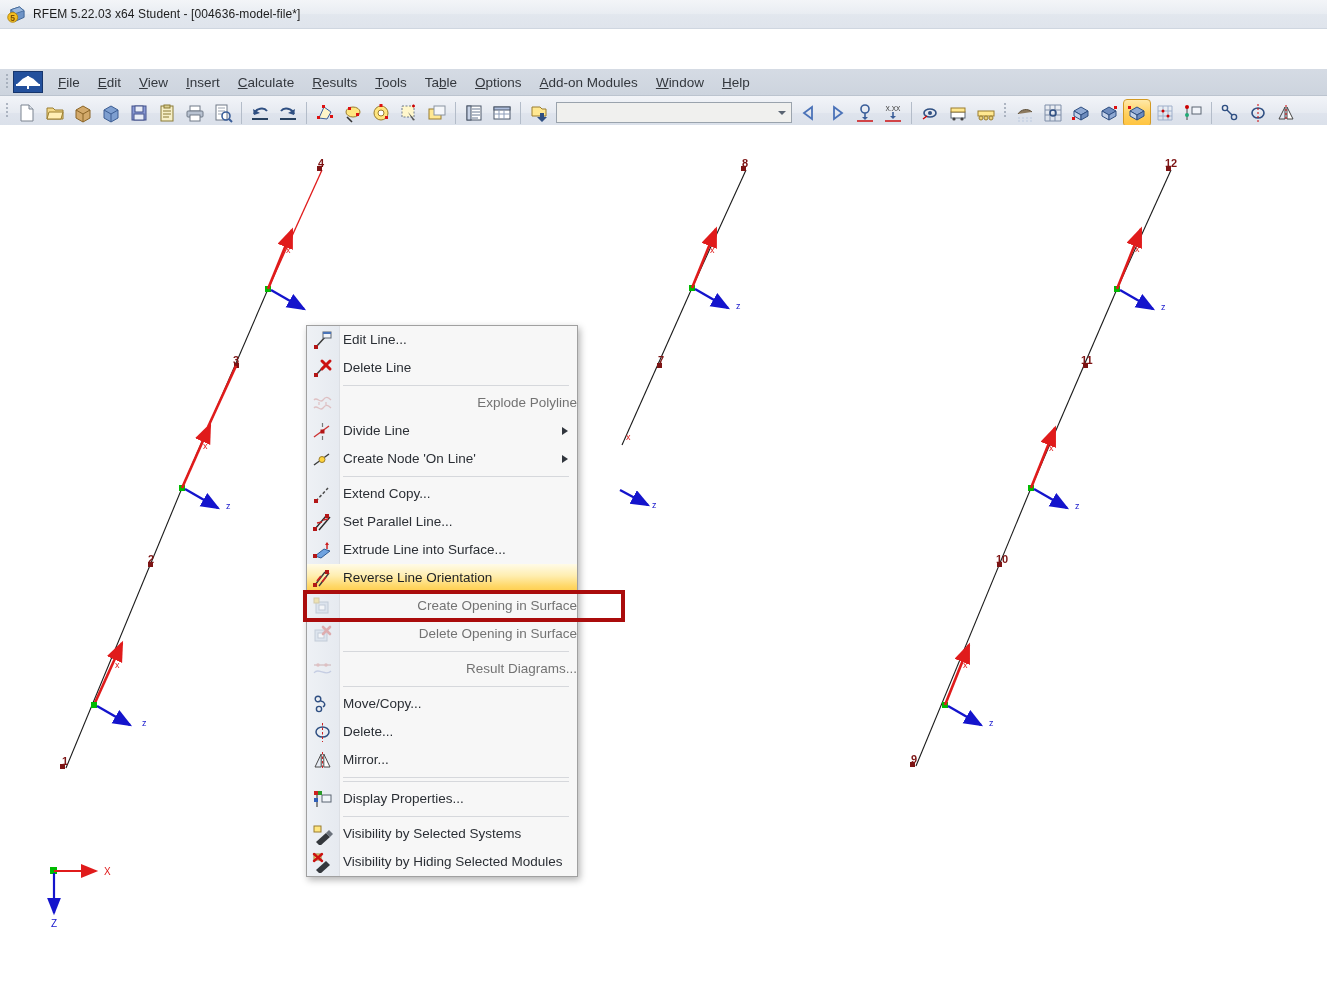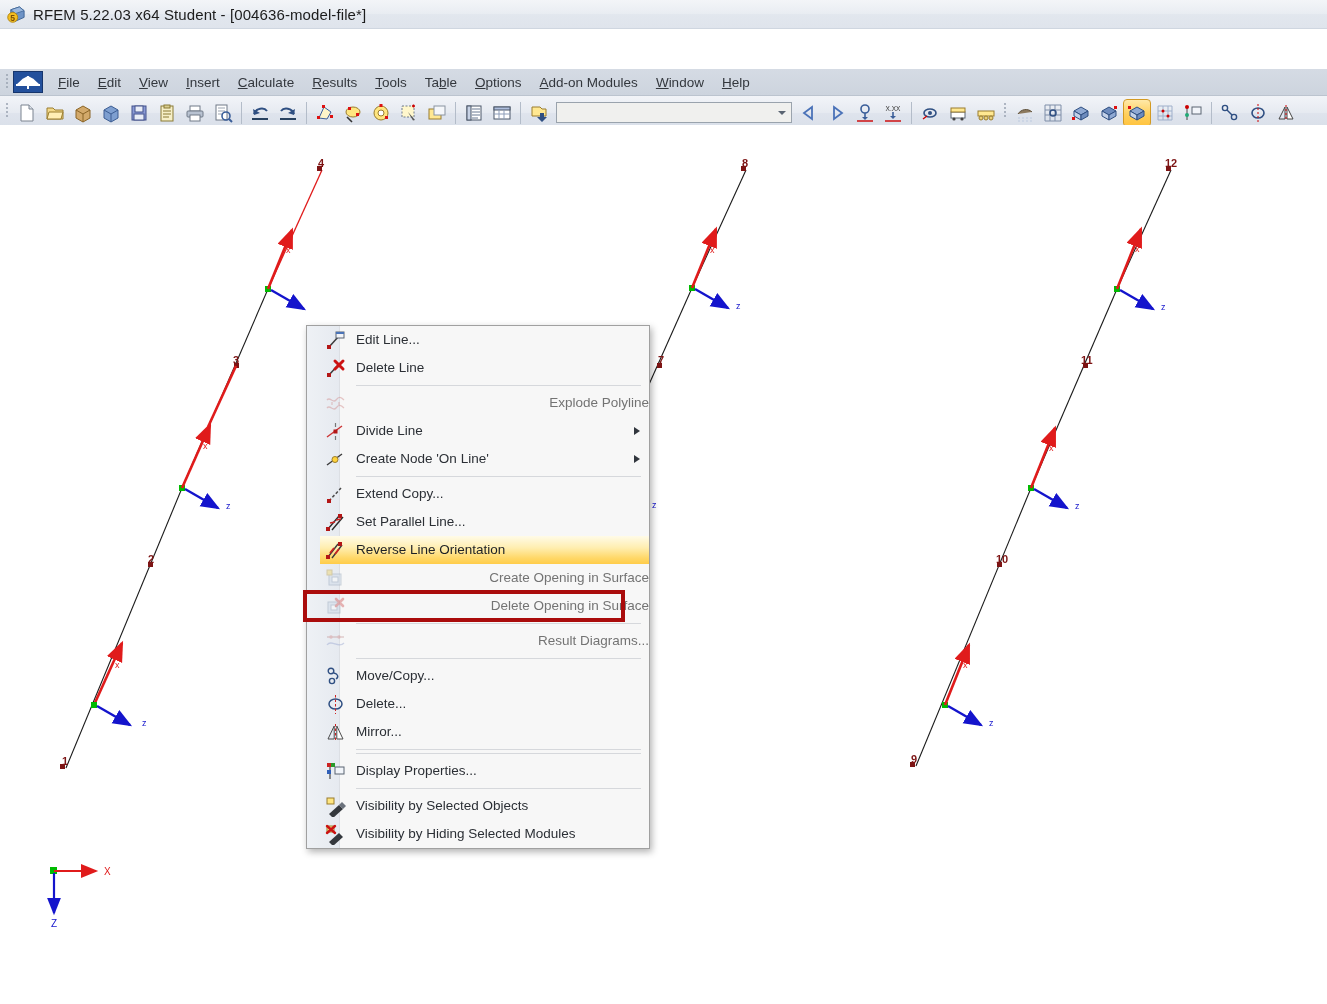--- a/index.html
+++ b/index.html
@@ -12,21 +12,21 @@
   
   #titlebar{
     height:29px;width:100%;
     background:linear-gradient(to bottom,#f3f5f8 0%,#e9edf2 48%,#e2e7ee 52%,#dfe4ec 100%);
     border-bottom:1px solid #cfd6e0;
     display:flex;align-items:center;
     box-sizing:border-box;
     padding-left:7px;
   }
   #app-icon{width:19px;height:19px;position:relative;flex:0 0 auto;margin-right:7px;}
-  #title-text{font-size:15px;color:#1c1c1c;letter-spacing:.1px;white-space:nowrap;text-align:center;}
+  #title-text{font-size:12px;color:#1c1c1c;letter-spacing:.1px;white-space:nowrap;text-align:center;}
   
   #menubar{
     height:27px;width:100%;
     background:linear-gradient(to bottom,#d5dbe4 0%,#cdd4de 100%);
     border-bottom:1px solid #bcc4cf;
     display:flex;align-items:center;box-sizing:border-box;margin-top:40px;
   }
   #menu-grip{width:9px;height:18px;margin-left:3px;position:relative;flex:0 0 auto;}
   #menu-grip i{position:absolute;left:3px;width:2px;height:2px;background:#9aa3b0;border-radius:1px;}
   #menu-logo{
@@ -84,28 +84,27 @@
   .ico{width:20px;height:20px;position:relative;display:block;}
   .ico svg{display:block;width:20px;height:20px;}
   
   #workarea{
     position:absolute;left:0;top:125px;width:1327px;height:879px;
     background:#ffffff;overflow:hidden;
   }
   #modelsvg{position:absolute;left:0;top:0;}
   
   #ctxmenu{
-    position:absolute;left:306px;top:200px;width:344px;
+    position:absolute;left:306px;top:200px;width:272px;
     background:#f7f7f7;
     border:1px solid #a0a0a0;
     box-shadow:2px 3px 7px rgba(0,0,0,.30);
     box-sizing:border-box;
     z-index:40;
     font-size:13.5px;
-    padding-left:13px;
   }
   #ctxmenu .gutter{
     position:absolute;left:0;top:0;bottom:0;width:32px;
     background:linear-gradient(to right,#eef1f5 0%,#e6eaf0 100%);
     border-right:1px solid #dcdfe4;
     pointer-events:none;
   }
   .mi{
     position:relative;display:flex;align-items:center;height:28px;
     padding-left:36px;color:#2b2f35;white-space:nowrap;cursor:default;z-index:2;
@@ -1043,20 +1042,31 @@
             <path d="M3 17L14 4" stroke="#2a2a2a" stroke-width="1.4"></path>
             <path d="M7 18L18 5" stroke="#2a2a2a" stroke-width="1.4"></path>
             <path d="M5 11l5-1M11 8l5-1" stroke="#cc2222" stroke-width="1.6"></path>
             <rect x="1" y="15" width="4" height="4" fill="#b31616"></rect>
             <rect x="13" y="2" width="4" height="4" fill="#b31616"></rect>
           </svg>
         </span>
       <span class="lbl">Set Parallel Line...</span>
     </div>
 
+    <div class="mi">
+      <span class="mico">
+          <svg viewBox="0 0 21 21">
+            <path d="M3 16l9-7 6 2-9 7z" fill="#6fa3e0" stroke="#2f5c96"></path>
+            <path d="M15 9V3" stroke="#cc2222" stroke-width="1.5"></path>
+            <path d="M13 5l2-3 2 3z" fill="#cc2222"></path>
+            <rect x="1" y="14" width="4" height="4" fill="#b31616"></rect>
+          </svg>
+        </span>
+      <span class="lbl">Extrude Line into Surface...</span>
+    </div>
 
     <div class="mi selected" id="mi-reverse">
       <span class="mico">
           <svg viewBox="0 0 21 21">
             <path d="M3 17L13 4" stroke="#3a3a3a" stroke-width="1.4"></path>
             <path d="M7 18L17 5" stroke="#3a3a3a" stroke-width="1.4"></path>
             <path d="M5 13l4-5M10 14l4-5" stroke="#cc2222" stroke-width="1.8"></path>
             <rect x="1" y="15" width="4" height="4" fill="#b31616"></rect>
             <rect x="13" y="2" width="4" height="4" fill="#b31616"></rect>
           </svg>
@@ -1155,21 +1165,21 @@
     <div class="msep"></div>
 
     <div class="mi">
       <span class="mico">
           <svg viewBox="0 0 21 21">
             <rect x="2" y="2" width="7" height="6" fill="#ffe680" stroke="#9a7d2e"></rect>
             <path d="M4 18l10-9 4 4-10 9z" fill="#34383d"></path>
             <path d="M14 9l3-3 4 4-3 3z" fill="#6b727c"></path>
           </svg>
         </span>
-      <span class="lbl">Visibility by Selected Objects</span>
+      <span class="lbl">Visibility by Selected Systems</span>
     </div>
 
     <div class="mi">
       <span class="mico">
           <svg viewBox="0 0 21 21">
             <rect x="2" y="2" width="7" height="6" fill="#ffe680" stroke="#9a7d2e"></rect>
             <path d="M4 18l10-9 4 4-10 9z" fill="#34383d"></path>
             <path d="M2 2l8 7M10 2l-8 7" stroke="#cc1111" stroke-width="2.4" stroke-linecap="round"></path>
           </svg>
         </span>

